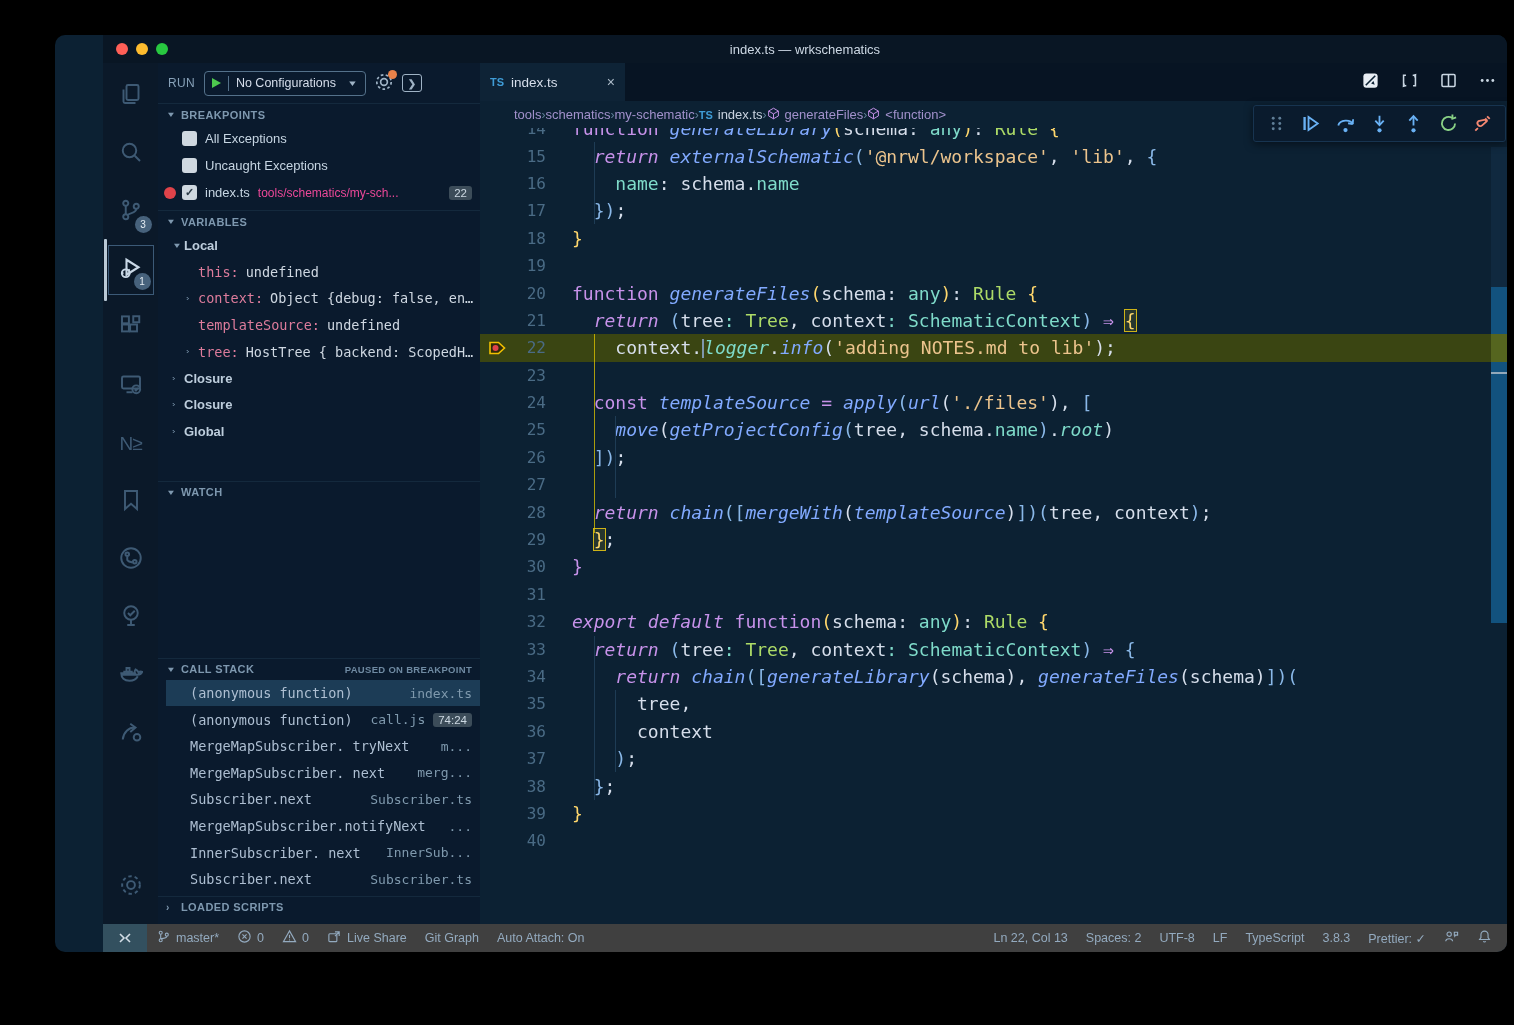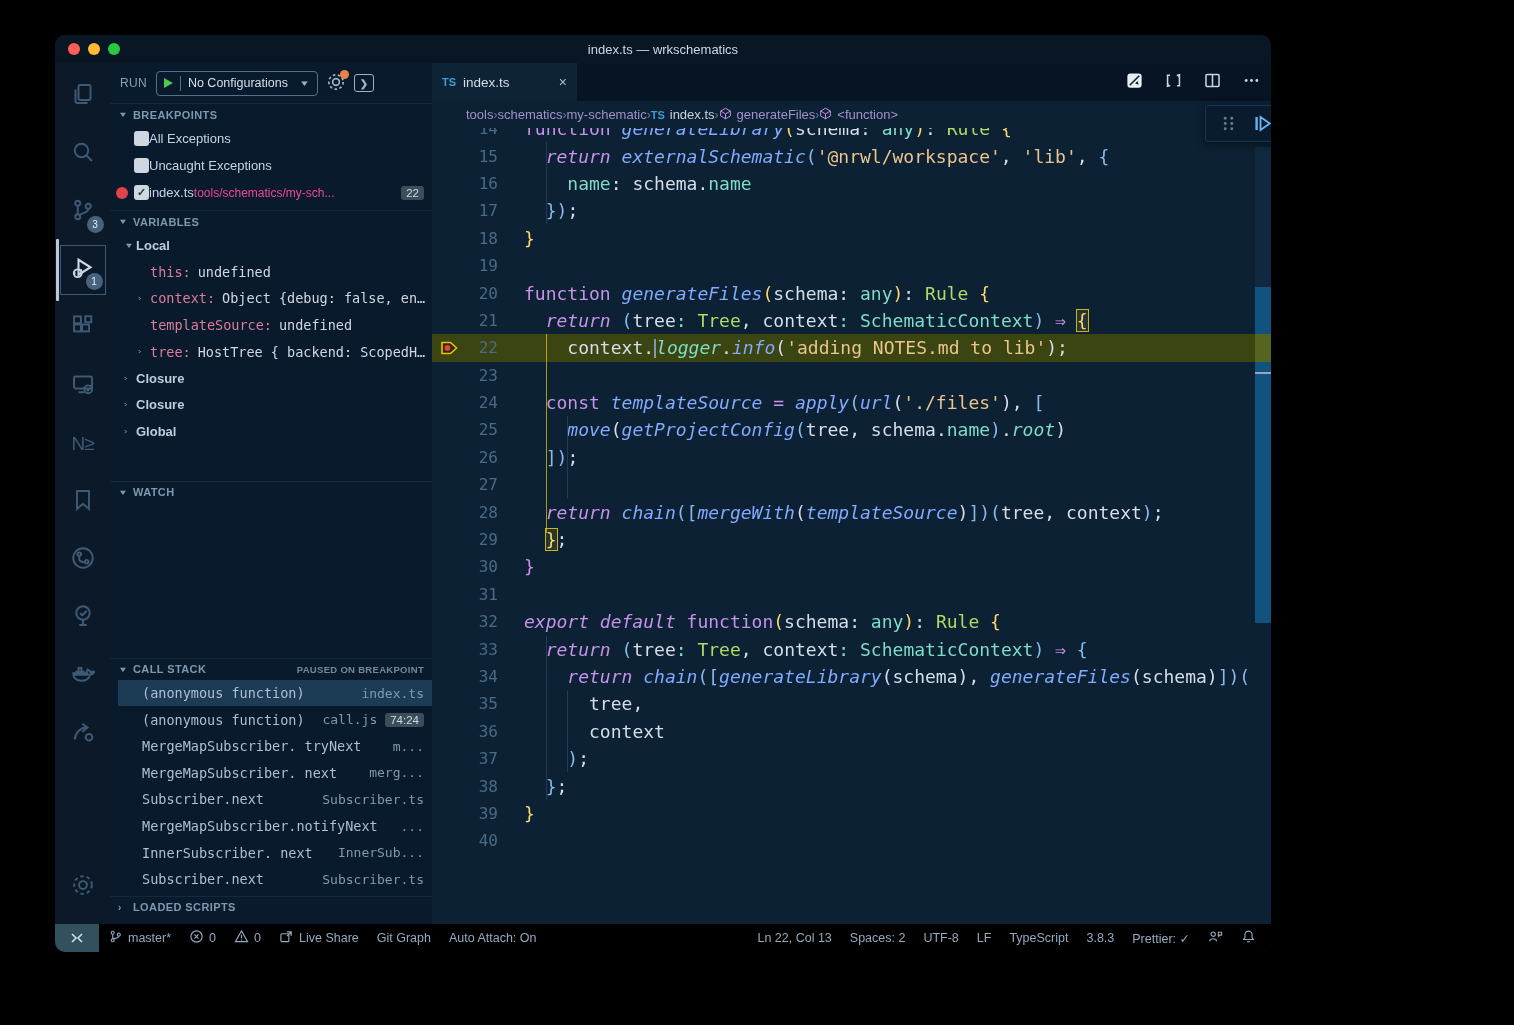--- a/index.html
+++ b/index.html
@@ -1,20 +1,20 @@
 <!DOCTYPE html>
 <html><head>
 <meta charset="utf-8">
 <style>
   * { margin:0; padding:0; box-sizing:border-box; }
   html,body { width:1514px; height:1025px; background:#000; overflow:hidden;
               font-family:"Liberation Sans", sans-serif; }
-  #window { position:absolute; left:55px; top:35px; width:1216px; height:917px;
+  #window { position:absolute; left:55px; top:35px; width:1452px; height:917px;
             background:#0c2133; border-radius:10px; overflow:hidden;
-            box-shadow:0 18px 60px rgba(0,0,0,.7); display:flex; flex-direction:column; }
+            box-shadow:0 18px 60px rgba(0,0,0,.7); display:flex; flex-direction:column;padding-left:48px; }
   
   #titlebar { height:28px; background:#091624; flex:0 0 28px; position:relative;
               display:flex; align-items:center; justify-content:center; }
   .traffic { position:absolute; left:13px; top:8px; display:flex; gap:8px; }
   .tl { width:12px; height:12px; border-radius:50%; }
   .tl.r { background:#ff5f57; } .tl.y { background:#febc2e; } .tl.g { background:#28c840; }
   #title-text { font-size:13px; color:#cdd8e4; }
   
   #mainrow { flex:1 1 auto; display:flex; min-height:0; }
   
@@ -50,21 +50,21 @@
   .iconbtn svg { stroke:#9fb3c5; }
   .consolebox { width:20px; height:18px; border:1.4px solid #9fb3c5; border-radius:3px;
                 display:flex; align-items:center; justify-content:center; color:#9fb3c5;
                 font-size:10px; font-weight:bold; }
   .sec-h { height:22px; display:flex; align-items:center; gap:5px; padding:0 8px;
            font-size:11px; font-weight:bold; letter-spacing:.4px; color:#7e98af;
            border-top:1px solid #14293d; flex:0 0 22px; }
   .sec-h .spacer { flex:1; }
   .sec-h .right-note { font-size:9.5px; color:#6f8aa2; letter-spacing:.3px; }
   .twist { font-size:10px; color:#7e98af; transform:scaleY(.75); width:10px; }
-  .bp-row { height:27px; display:flex; align-items:center; padding-left:24px; gap:0; position:relative; }
+  .bp-row { height:27px; display:flex; align-items:center; padding-left:24px; gap:8px; position:relative; }
   .bp-dot { position:absolute; left:6px; width:12px; height:12px; border-radius:50%; background:#e0434a; }
   .cbox { width:15px; height:15px; border-radius:3px; background:#cfd8e0; display:flex;
           align-items:center; justify-content:center; color:#2c3b47; font-size:11px; font-weight:bold; }
   .bp-label { color:#c6d5e2; font-size:13px; }
   .bp-path { color:#ec4899; font-size:12px; white-space:nowrap; overflow:hidden; flex:1; }
   .nbadge { background:#3c4c59; color:#cdd9e3; border-radius:3px; font-size:11.5px;
             padding:1px 5px; margin-right:8px; }
   .mono { font-family:"DejaVu Sans Mono", monospace; }
   .var-row { height:26.6px; display:flex; align-items:center; font-size:13.5px; }
   .var-row .twist { margin-right:2px; }
@@ -124,21 +124,21 @@
   
   #dbg-toolbar { position:absolute; top:42px; left:773px; width:253px; height:37px;
                  background:#0a1b2d; border:1px solid #173450; border-radius:3px; z-index:5;
                  display:flex; align-items:center; justify-content:space-evenly;
                  box-shadow:0 2px 8px rgba(0,0,0,.5); }
   .dbtn { width:24px; height:24px; display:flex; align-items:center; justify-content:center; }
   
   #scrollbar { position:absolute; right:0; top:0; bottom:0; width:16px; z-index:4; }
   .sb-seg { position:absolute; left:0; width:100%; }
   
-  #statusbar { height:28px; background:#000000; flex:0 0 28px; display:flex; align-items:center;
+  #statusbar { height:28px; background:#404040; flex:0 0 28px; display:flex; align-items:center;
                font-size:12.5px; color:#93aabf; }
   #remote-chunk { width:44px; height:100%; background:#33505f; display:flex; align-items:center;
                   justify-content:center; }
   .sb-item { display:flex; align-items:center; gap:5px; padding:0 9px; height:100%; white-space:nowrap; }
   .sb-item svg { stroke:#93aabf; }
   #sb-right { margin-left:auto; display:flex; height:100%; padding-right:6px; }
 </style>
 </head>
 <body>
 

